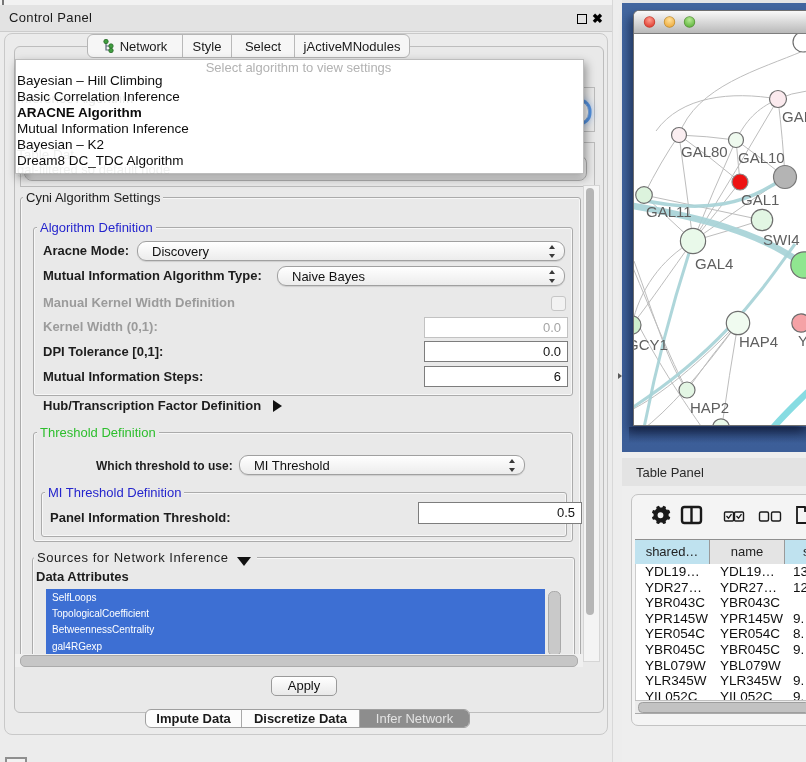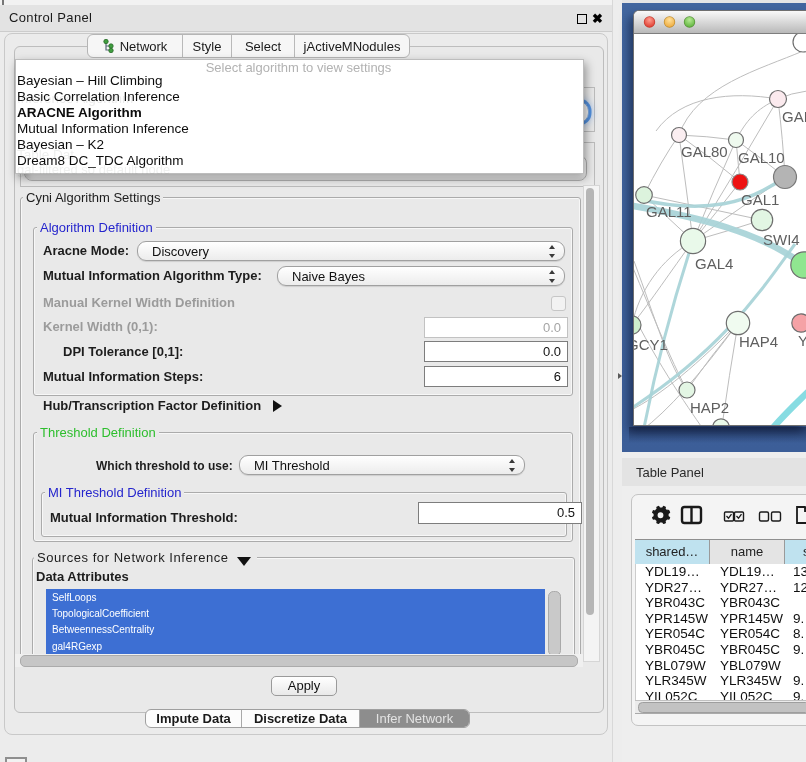--- a/index.html
+++ b/index.html
@@ -64,40 +64,40 @@
 <div class="abs combo" style="left:277px;top:266px;width:286px;height:18px;">
     <span class="tx">Naive Bayes</span>
     <span class="arup"></span>
     <span class="ardn"></span>
   </div>
 
 <div class="abs glbl" style="left:43px;top:295px;">Manual Kernel Width Definition</div>
 <div class="abs" style="left:551px;top:296px;width:13px;height:13px;border:1px solid #c6c6c6;border-radius:3px;background:#f2f2f2;"></div>
 <div class="abs glbl" style="left:43px;top:319px;">Kernel Width (0,1):</div>
 <div class="abs field" style="left:424px;top:317px;width:136px;height:19px;border-color:#c2c2c2;color:#a5a5a5;padding-right:6px;line-height:19px;">0.0</div>
-<div class="abs lbl" style="left:43px;top:344px;margin-left:20px;">DPI Tolerance [0,1]:</div>
+<div class="abs lbl" style="left:43px;top:344px;">DPI Tolerance [0,1]:</div>
 <div class="abs field" style="left:424px;top:341px;width:136px;height:19px;padding-right:6px;line-height:19px;">0.0</div>
 <div class="abs lbl" style="left:43px;top:369px;">Mutual Information Steps:</div>
 <div class="abs field" style="left:424px;top:366px;width:136px;height:19px;padding-right:6px;line-height:19px;">6</div>
 
 <div class="abs lbl" style="left:43px;top:398px;">Hub/Transcription Factor Definition</div>
 <div class="abs" style="left:273px;top:400px;width:0;height:0;border-left:9px solid #111;border-top:6px solid transparent;border-bottom:6px solid transparent;"></div>
 
 <div class="abs" style="left:33px;top:432px;width:538px;height:108px;border:1px solid #ababab;border-radius:3px;box-shadow:inset 0 0 0 1px rgba(255,255,255,0.65);"></div>
 <div class="abs gtitle" style="left:37px;top:426px;color:#2dbe2d;">Threshold Definition</div>
 <div class="abs lbl" style="left:96px;top:459px;font-size:12px;">Which threshold to use:</div>
 <div class="abs combo" style="left:239px;top:455px;width:284px;height:18px;">
     <span class="tx">MI Threshold</span>
     <span class="arup"></span>
     <span class="ardn"></span>
   </div>
 
 <div class="abs" style="left:41px;top:492px;width:524px;height:43px;border:1px solid #ababab;border-radius:3px;box-shadow:inset 0 0 0 1px rgba(255,255,255,0.65);"></div>
 <div class="abs gtitle" style="left:45px;top:486px;color:#2525cd;">MI Threshold Definition</div>
-<div class="abs lbl" style="left:50px;top:510px;">Mutual Information Threshold:</div>
+<div class="abs lbl" style="left:50px;top:510px;">Panel Information Threshold:</div>
 <div class="abs field" style="left:418px;top:502px;width:135px;height:20px;padding-right:6px;line-height:20px;padding-left:21px;">0.5</div>
 
 <div class="abs" style="left:32px;top:557px;width:541px;height:100px;border:1px solid #ababab;border-radius:3px;box-shadow:inset 0 0 0 1px rgba(255,255,255,0.65);"></div>
 <div class="abs gtitle" style="left:34px;top:551px;color:#1d1d1d;letter-spacing:0.55px;padding-right:28px;">Sources for Network Inference</div>
 <div class="abs" style="left:237px;top:557px;width:0;height:0;border-top:9px solid #111;border-left:7.5px solid transparent;border-right:7.5px solid transparent;"></div>
 <div class="abs lbl" style="left:36px;top:569px;">Data Attributes</div>
 <div class="abs" style="left:46px;top:589px;width:499px;height:66px;background:#3d6fd3;"></div>
 <div class="abs" style="left:52px;top:590px;font-size:10px;color:#fff;line-height:16.2px;">SelfLoops<br>TopologicalCoefficient<br>BetweennessCentrality<br>gal4RGexp</div>
 <div class="abs" style="left:548px;top:591px;width:11px;height:63px;border-radius:5.5px;background:#c9c9c9;border:1px solid #a9a9a9;"></div>
 

